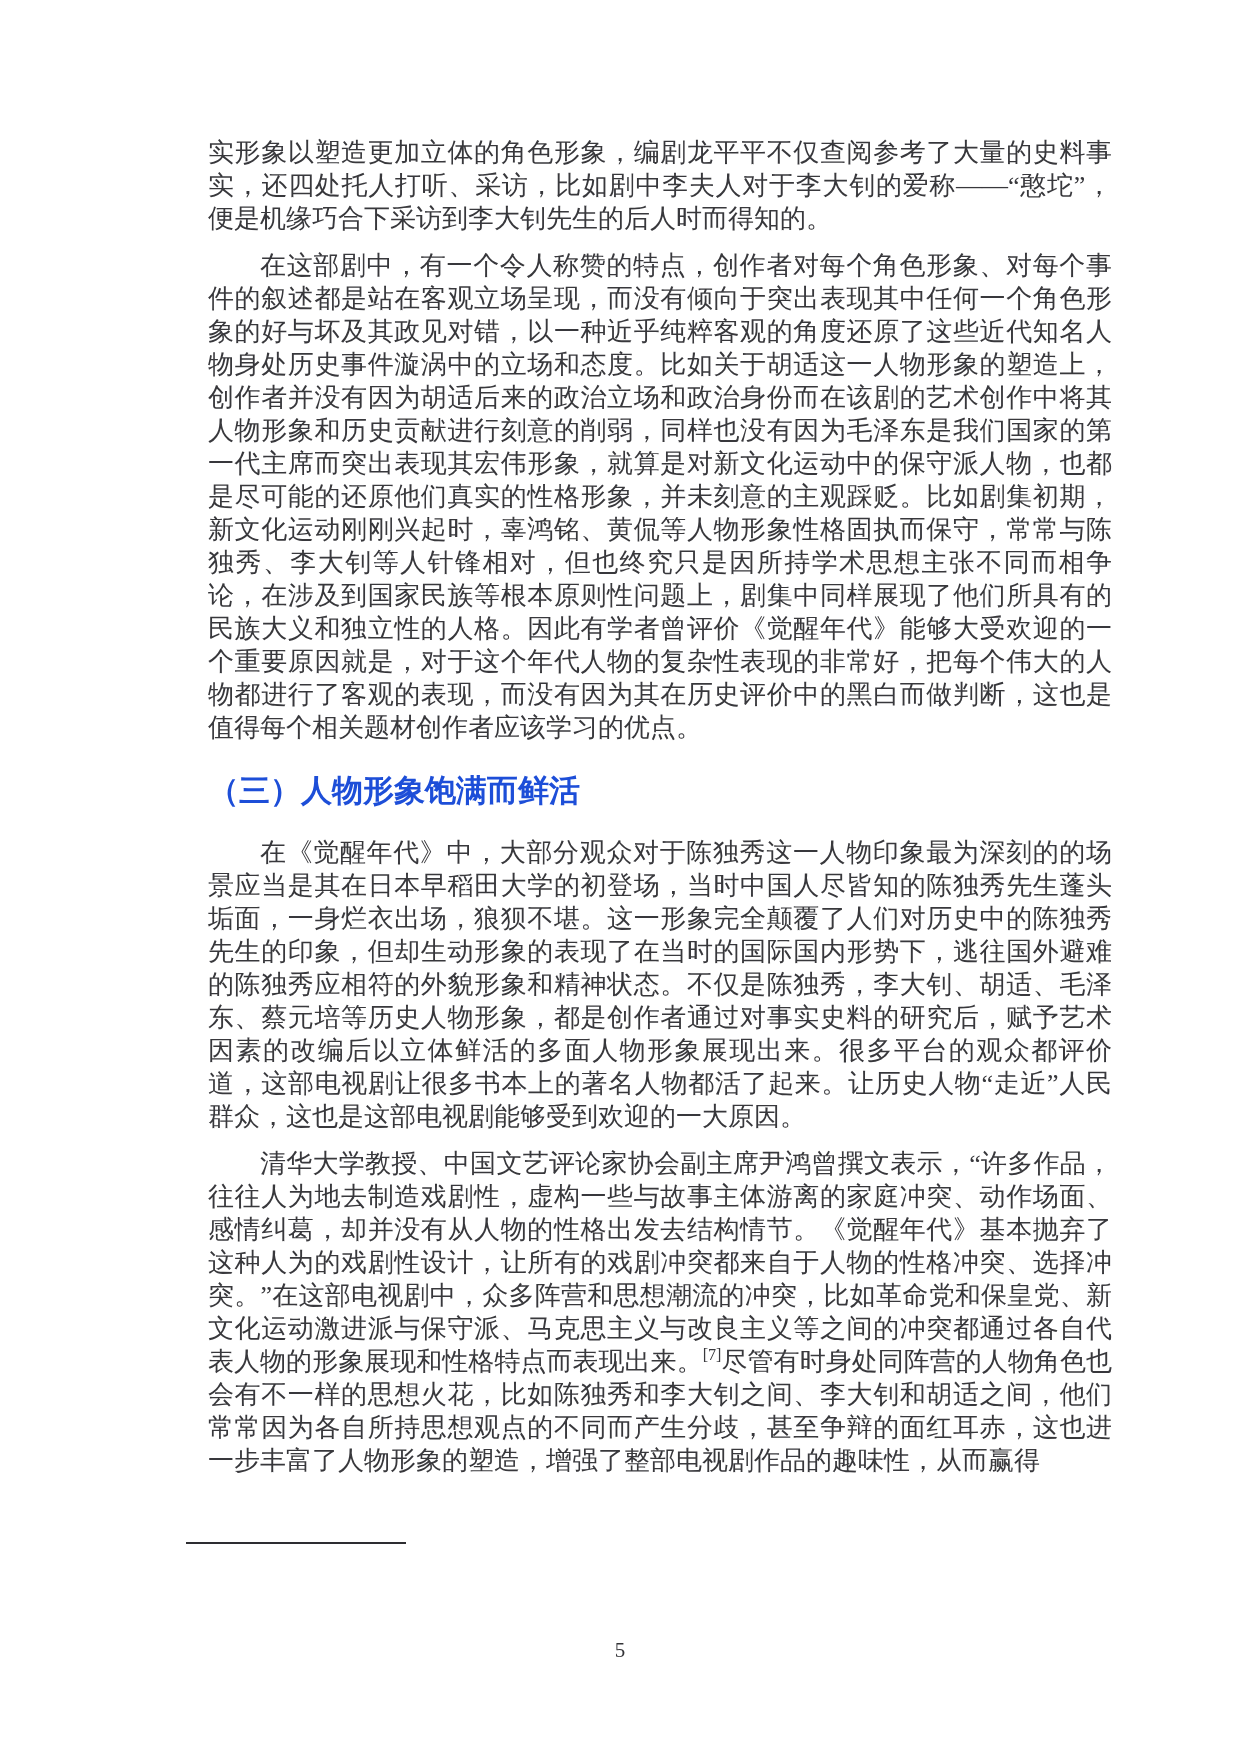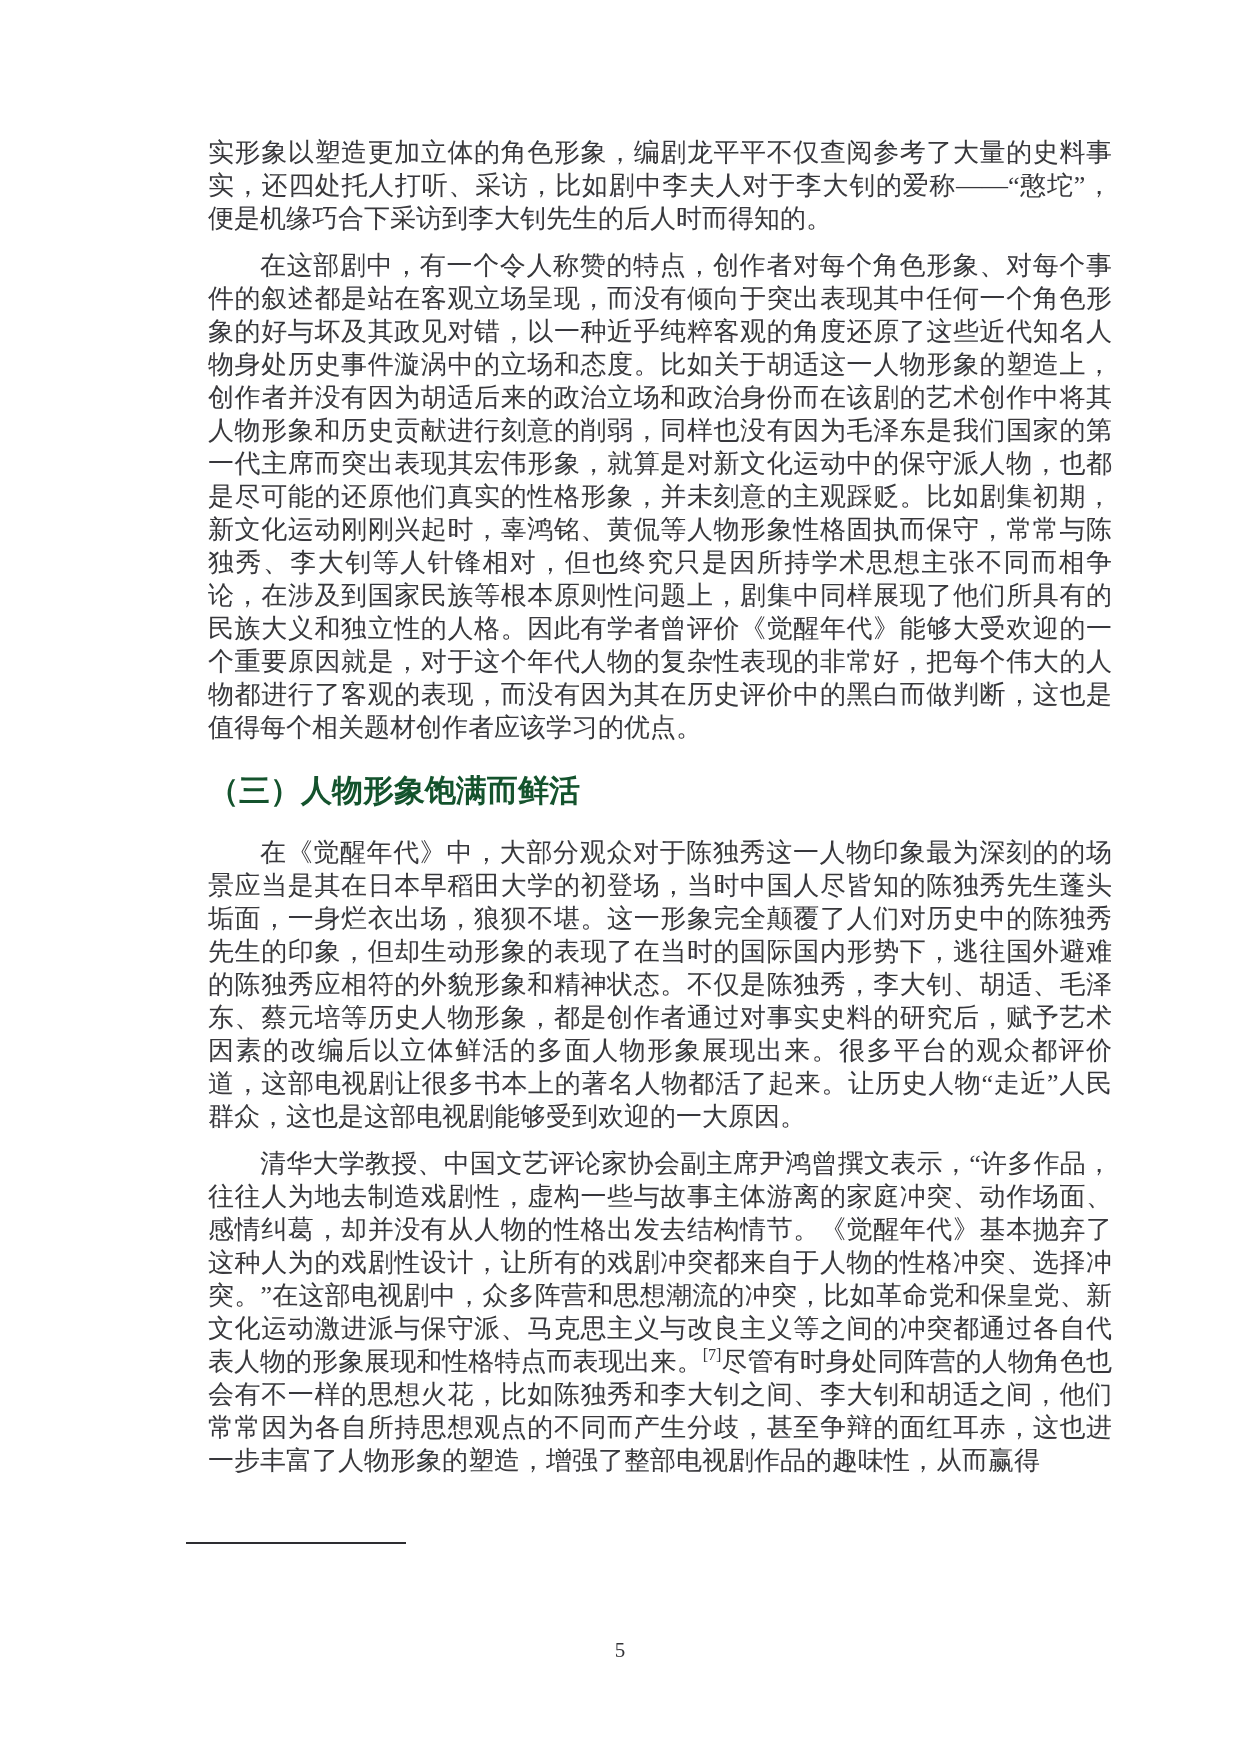--- a/index.html
+++ b/index.html
@@ -39,21 +39,21 @@
   }
   .para.no-indent {
     text-indent: 0;
   }
   .heading {
     font-size: 31px;
     line-height: 42px;
     font-weight: bold;
     margin: 26px 0 24px 0;
     text-indent: 0;
-    color: #14532d;
+    color: #1d4ed8;
   }
   sup.ref, sup.fn-marker {
     font-size: 0.62em;
     line-height: 0;
     vertical-align: super;
   }
   .footnote {
     position: absolute;
     left: 186px;
     top: 1542px;

